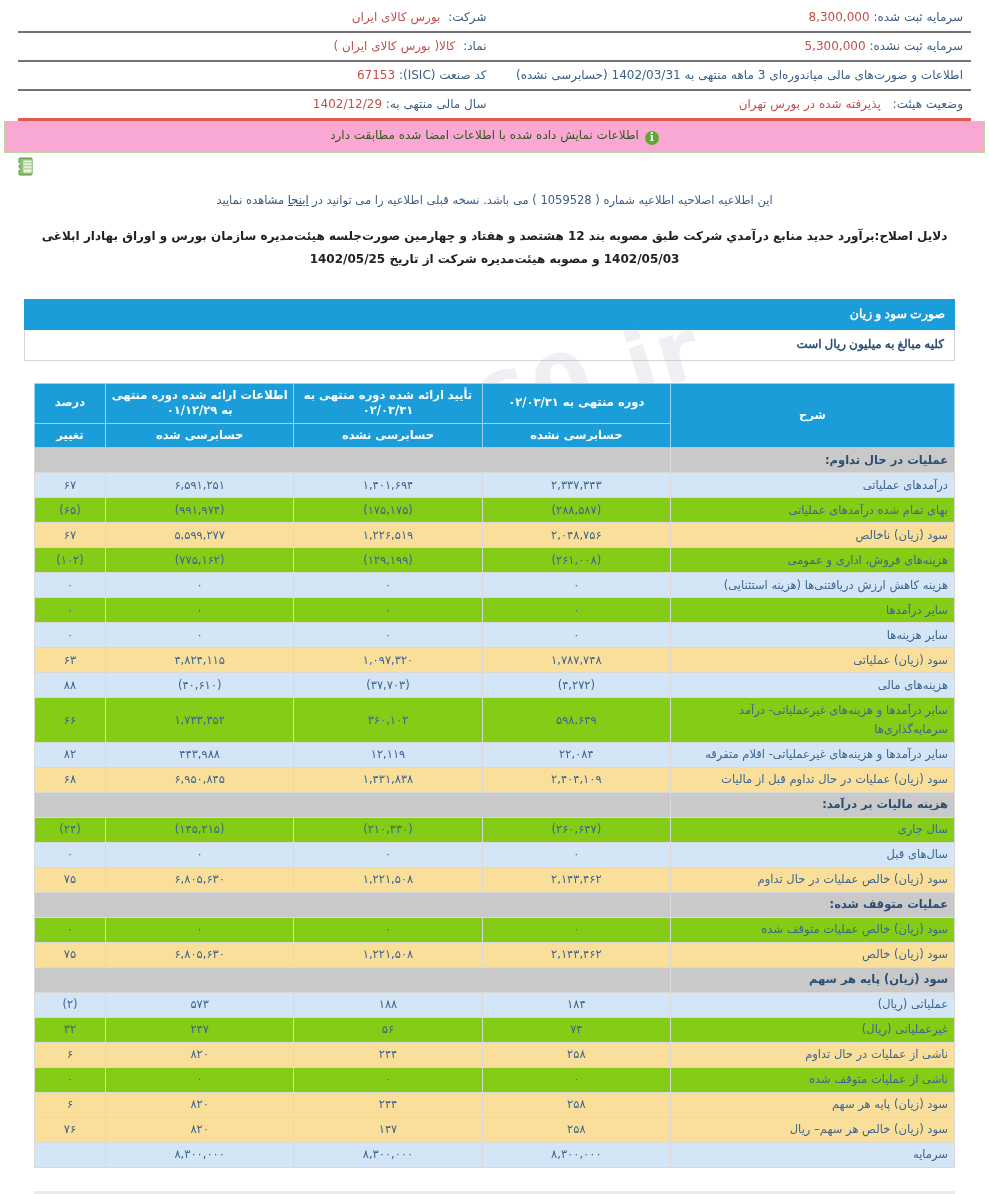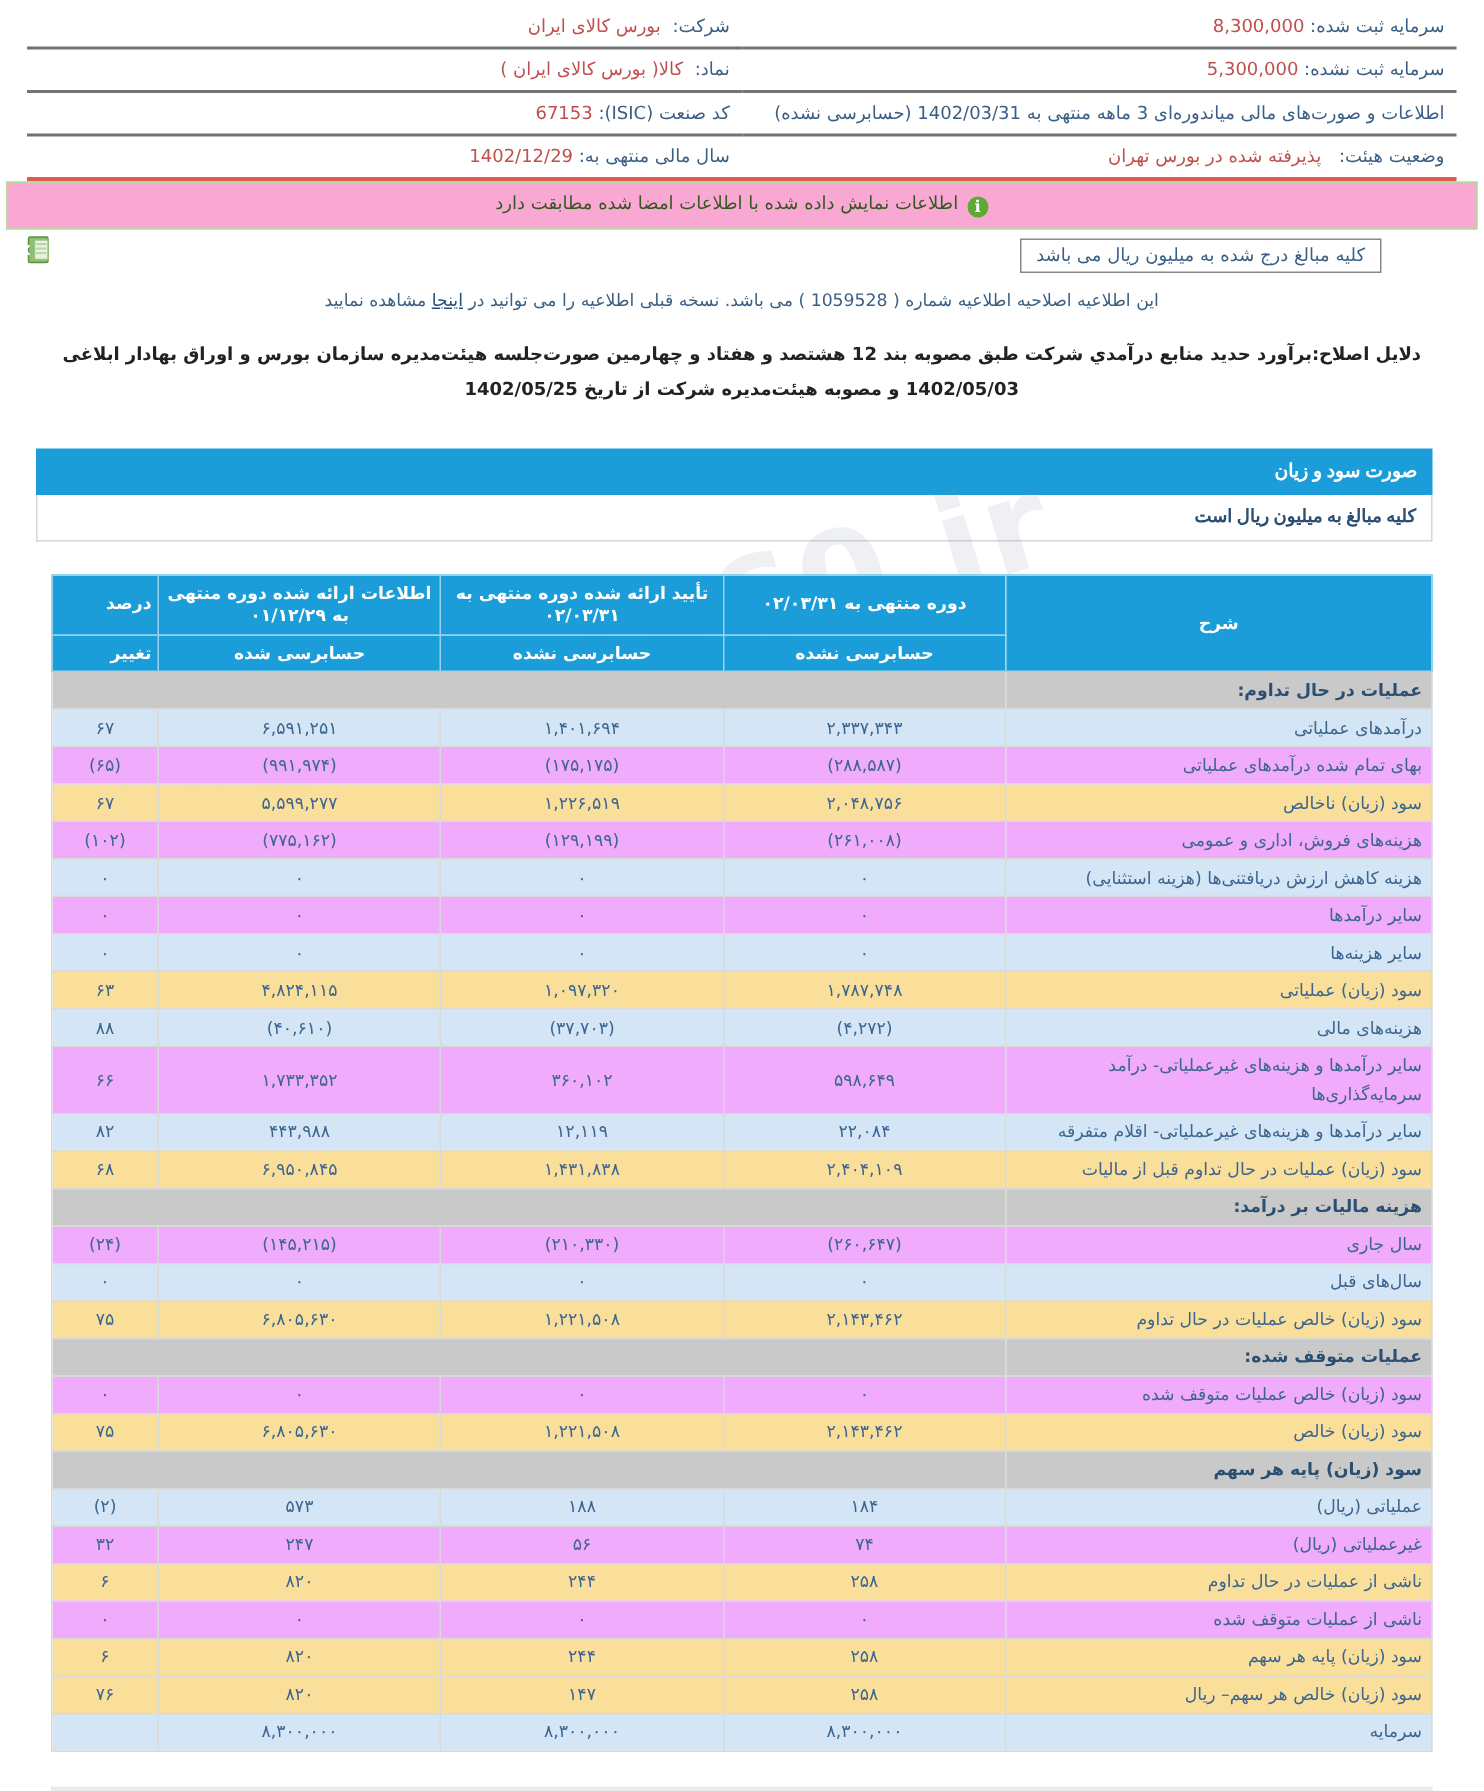--- a/index.html
+++ b/index.html
@@ -151,21 +151,21 @@
     color:#ffffff;
     font-weight:bold;
     font-size:11.5px;
     border:1px solid #98d2ee;
     padding:4px 4px;
     line-height:1.35;
     vertical-align:middle;
   }
   table.fin th.desc-h{width:275px;text-align:center;}
   table.fin th.num-h{text-align:center;}
-  table.fin th.pct-h{width:62px;text-align:right;margin-top:34px;}
+  table.fin th.pct-h{width:62px;text-align:center;margin-top:34px;}
   table.fin td{
     border:1px solid #d9d9d9;
     padding:3px 6px 4px 6px;
     height:17px;
     vertical-align:middle;
   }
   td.desc{
     text-align:right;
     color:#3c6590;
     width:275px;
@@ -182,21 +182,21 @@
     width:62px;
     direction:ltr;
     margin-top:35px;
   }
   tr.grp td{
     background:#c9c9c9 !important;
     font-weight:bold;
     color:#2b4f73;
   }
   tr.blue td{background:#d4e6f6;}
-  tr.white td{background:#f0abfc;}
+  tr.white td{background:#84cc16;}
   tr.gold td{background:#fadf9a;}
   tr.lastrow td{background:#d4e6f6;}
   .neg{color:#c00000;}
   .negp{color:#c00000;}
 
   
   .footer-wrap{margin:22px 34px 26px 34px;}
   .foot-item{
     background:#eaeaea;
     border-top:1px solid #ffffff;
@@ -271,21 +271,20 @@
 
   <div class="amounts-row">
     <svg class="excel-ico" viewBox="0 0 18 20">
       <rect x="1" y="1" width="13" height="17" rx="1" fill="#8cbf6e" stroke="#5f9140"></rect>
       <rect x="5" y="3" width="9" height="13" fill="#e8f2e0" stroke="#9cc486"></rect>
       <text x="2.5" y="13" font-size="9" fill="#ffffff" font-family="DejaVu Sans, sans-serif" font-weight="bold">X</text>
       <rect x="6" y="5" width="7" height="1.4" fill="#b9d6a6"></rect>
       <rect x="6" y="8" width="7" height="1.4" fill="#b9d6a6"></rect>
       <rect x="6" y="11" width="7" height="1.4" fill="#b9d6a6"></rect>
     </svg>
-    <div class="amounts-box">کلیه مبالغ درج شده به میلیون ریال می باشد</div>
   </div>
 
   <div class="sub-note">
     <span>این اطلاعیه اصلاحیه اطلاعیه شماره ( 1059528 ) می باشد. نسخه قبلی اطلاعیه را می توانید در</span>
     <a href="#">اینجا</a>
     <span>مشاهده نمایید</span>
   </div>
 
   <div class="reason">دلایل اصلاح:برآورد حدید منابع درآمدي شرکت طبق مصوبه بند 12 هشتصد و هفتاد و چهارمین صورت‌جلسه هیئت‌مدیره سازمان بورس و اوراق بهادار ابلاغی 1402/05/03 و مصوبه هیئت‌مدیره شرکت از تاریخ 1402/05/25</div>
 

